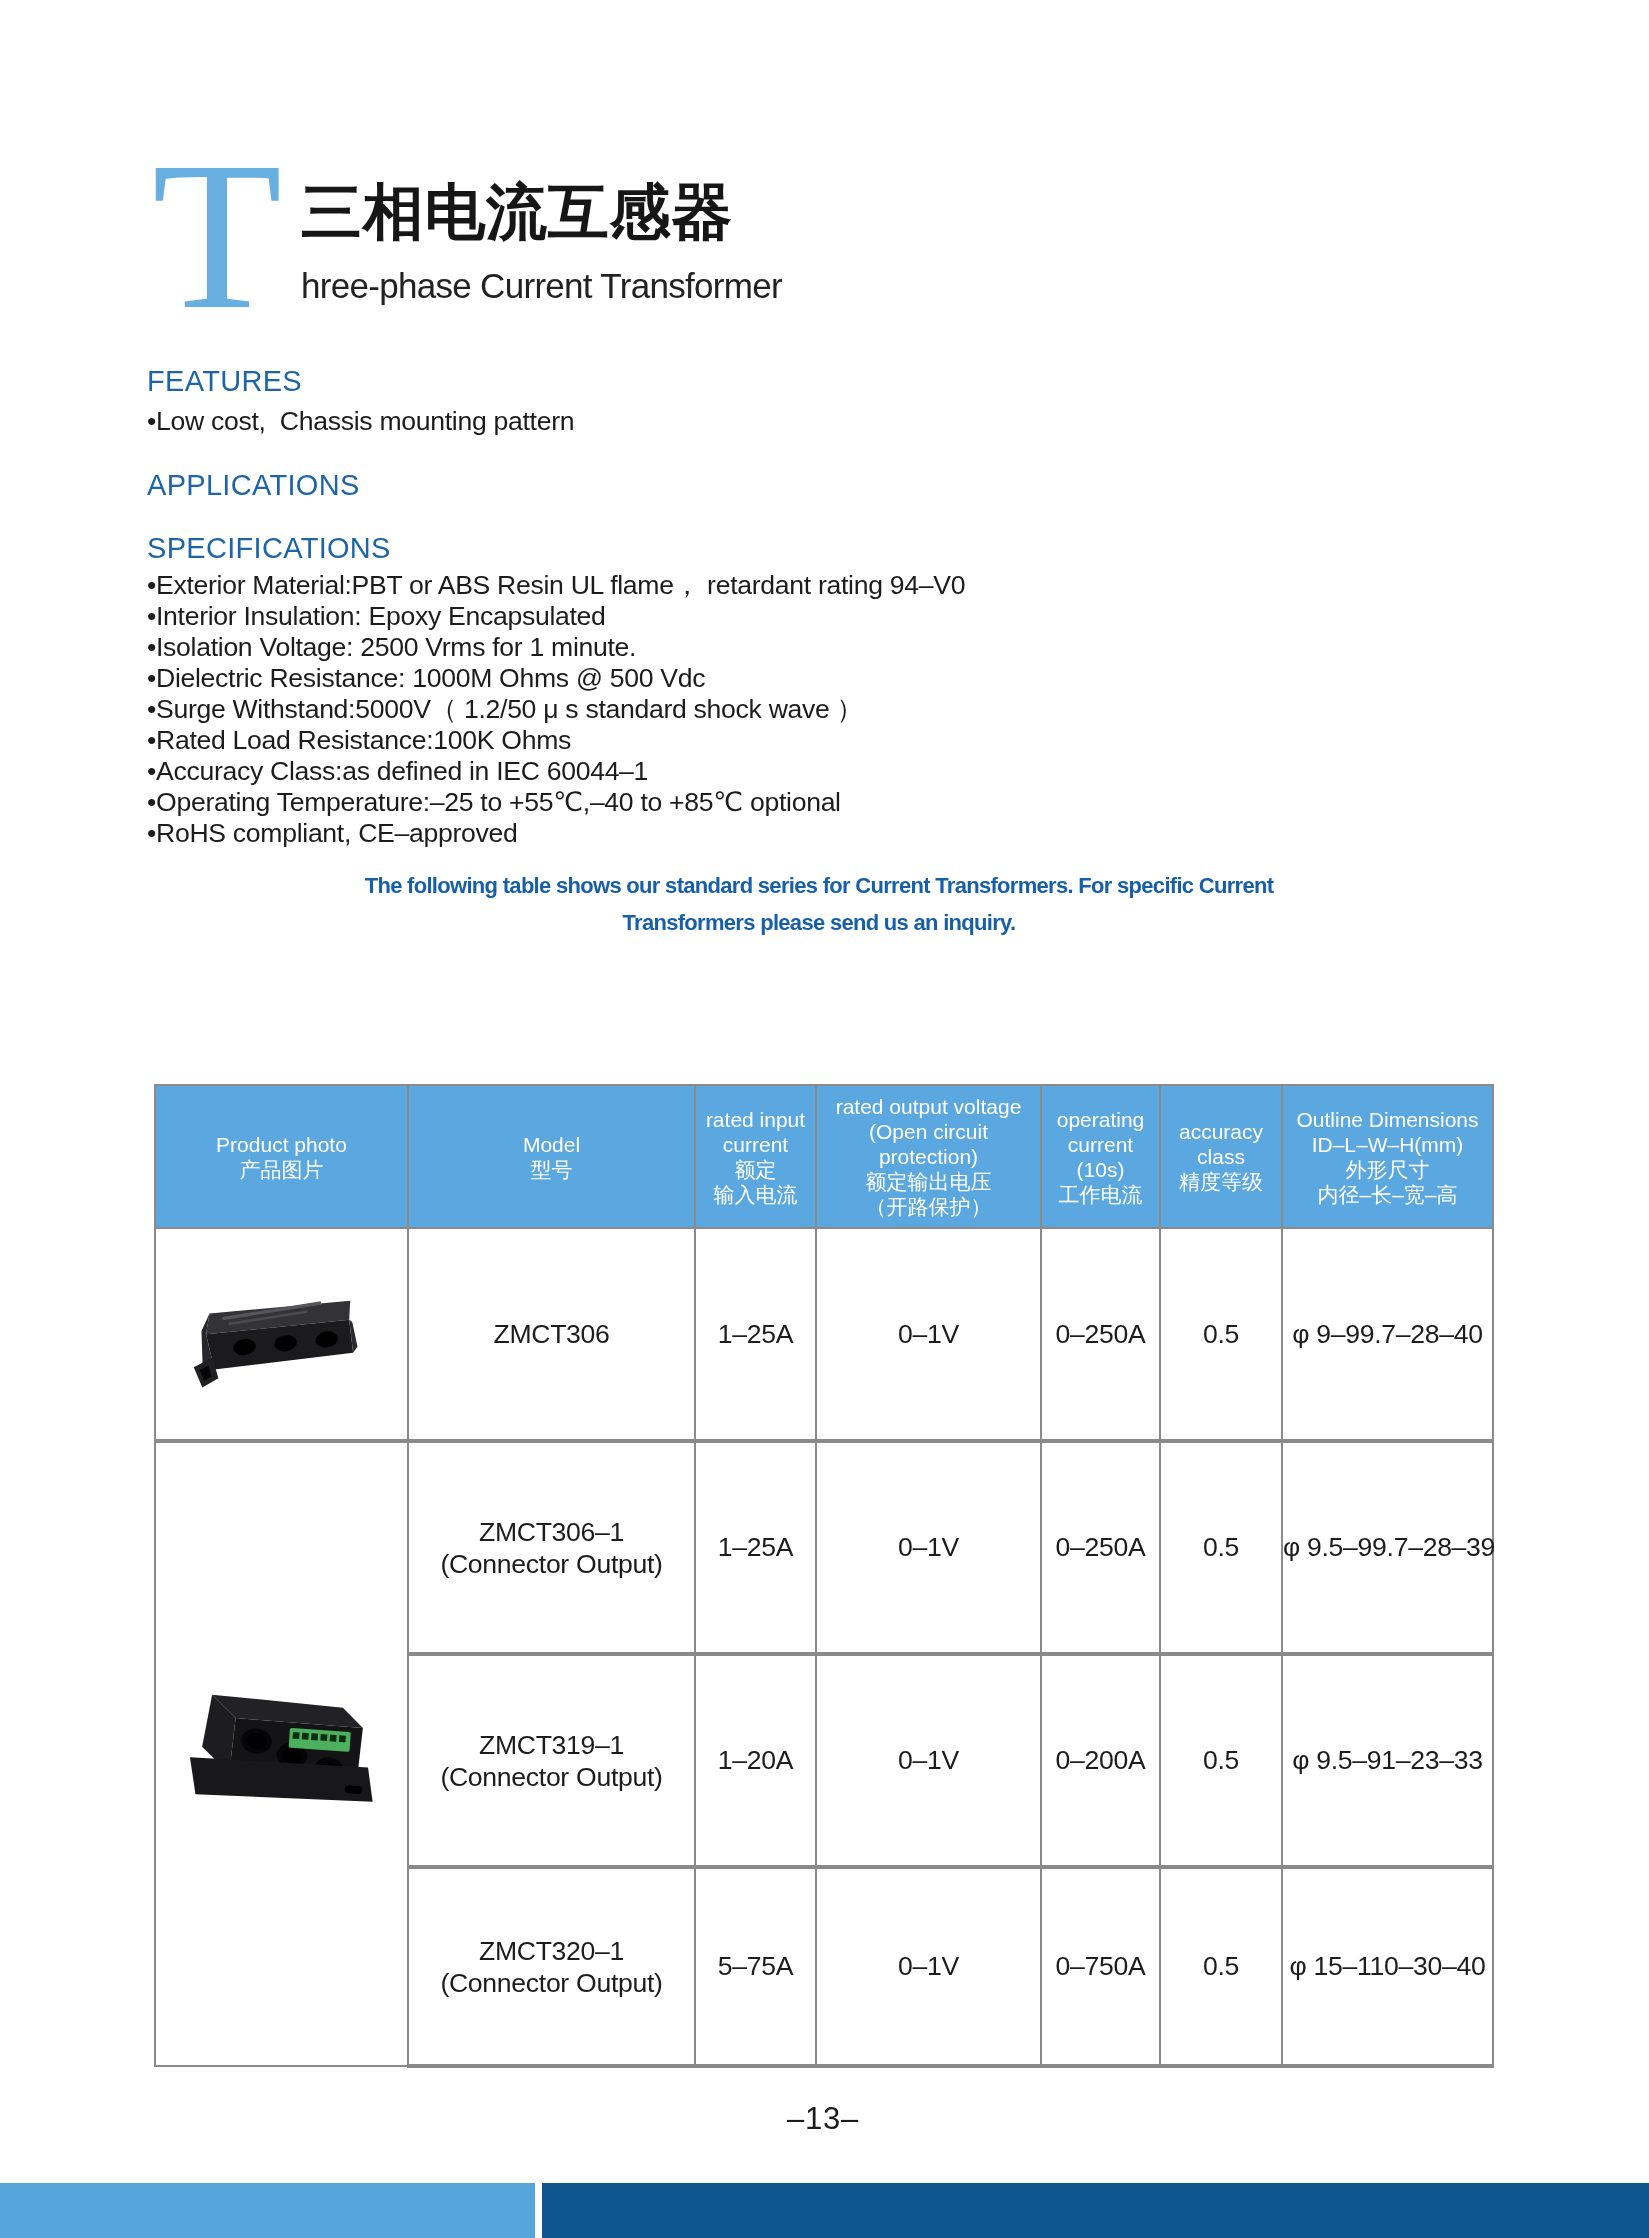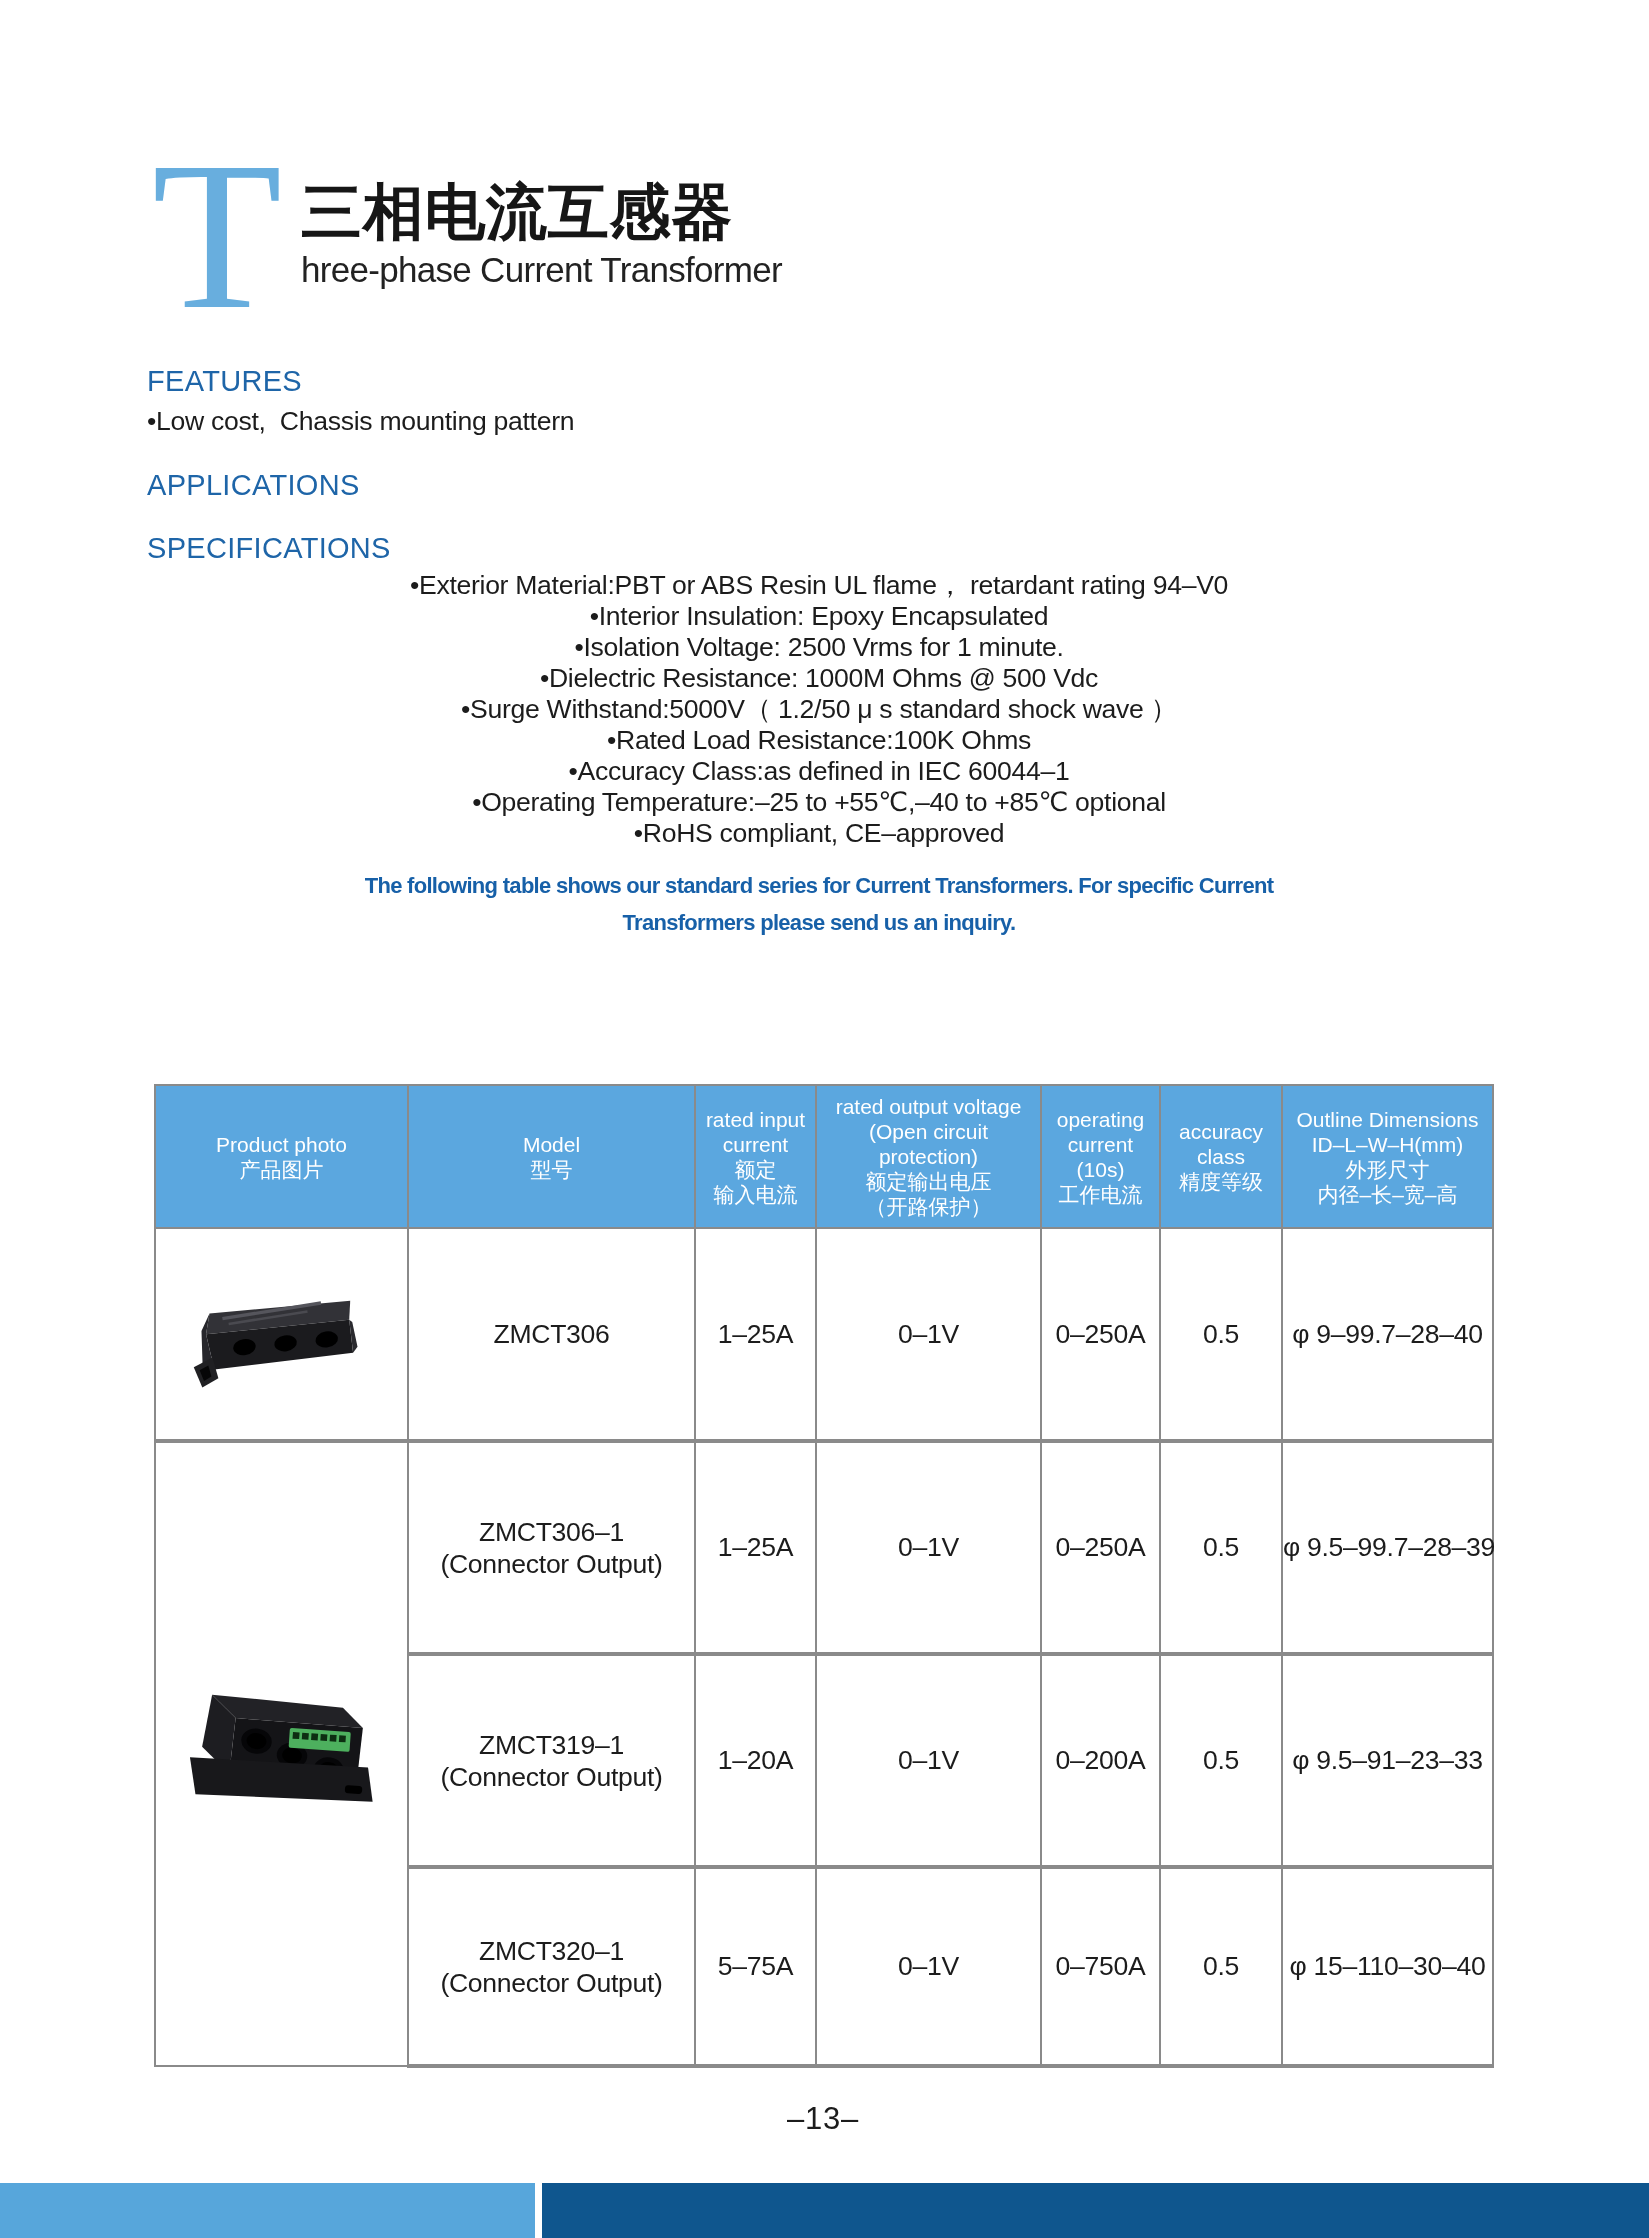--- a/index.html
+++ b/index.html
@@ -12,38 +12,38 @@
     position:absolute;left:152px;top:164px;width:136px;height:153px;
     font-family:"Liberation Serif","DejaVu Serif",serif;
     font-size:213px;line-height:143px;color:#68aede;font-weight:400;
   }
   .title-zh{
     position:absolute;left:301px;top:180px;
     font-family:"Liberation Serif","DejaVu Serif",serif;
     font-size:61px;line-height:66px;font-weight:bold;color:#161616;letter-spacing:0.7px;
   }
   .title-en{
-    position:absolute;left:301px;top:252px;
+    position:absolute;left:301px;top:268px;
     font-size:35px;line-height:36px;color:#222222;letter-spacing:-0.7px;
   }
   
   .content{
     position:absolute;left:147px;top:366px;width:1344px;
     font-size:26.6px;letter-spacing:-0.3px;
   }
   .sec-heading{
     font-size:29px;line-height:31px;color:#1e65a8;letter-spacing:0.3px;
   }
   .feature-item{margin-top:9.3px;line-height:31px;white-space:pre-wrap;}
   .sec-applications{margin-top:33px;}
   .applications-body{
     margin-top:9.3px;line-height:32px;text-align:justify;
   }
   .sec-specifications{margin-top:32px;}
-  .spec-list{margin-top:5.3px;text-align:center;}
+  .spec-list{margin-top:5.3px;}
   .spec-item{line-height:31px;white-space:pre-wrap;}
   .table-intro{
     margin-top:18.6px;text-align:center;white-space:pre-line;
     font-weight:bold;font-size:22px;line-height:37px;color:#1760a8;letter-spacing:-0.7px;
   }
   
   table.spec-table{
     position:absolute;left:154px;top:1084px;width:1338px;
     border-collapse:collapse;table-layout:fixed;
   }

